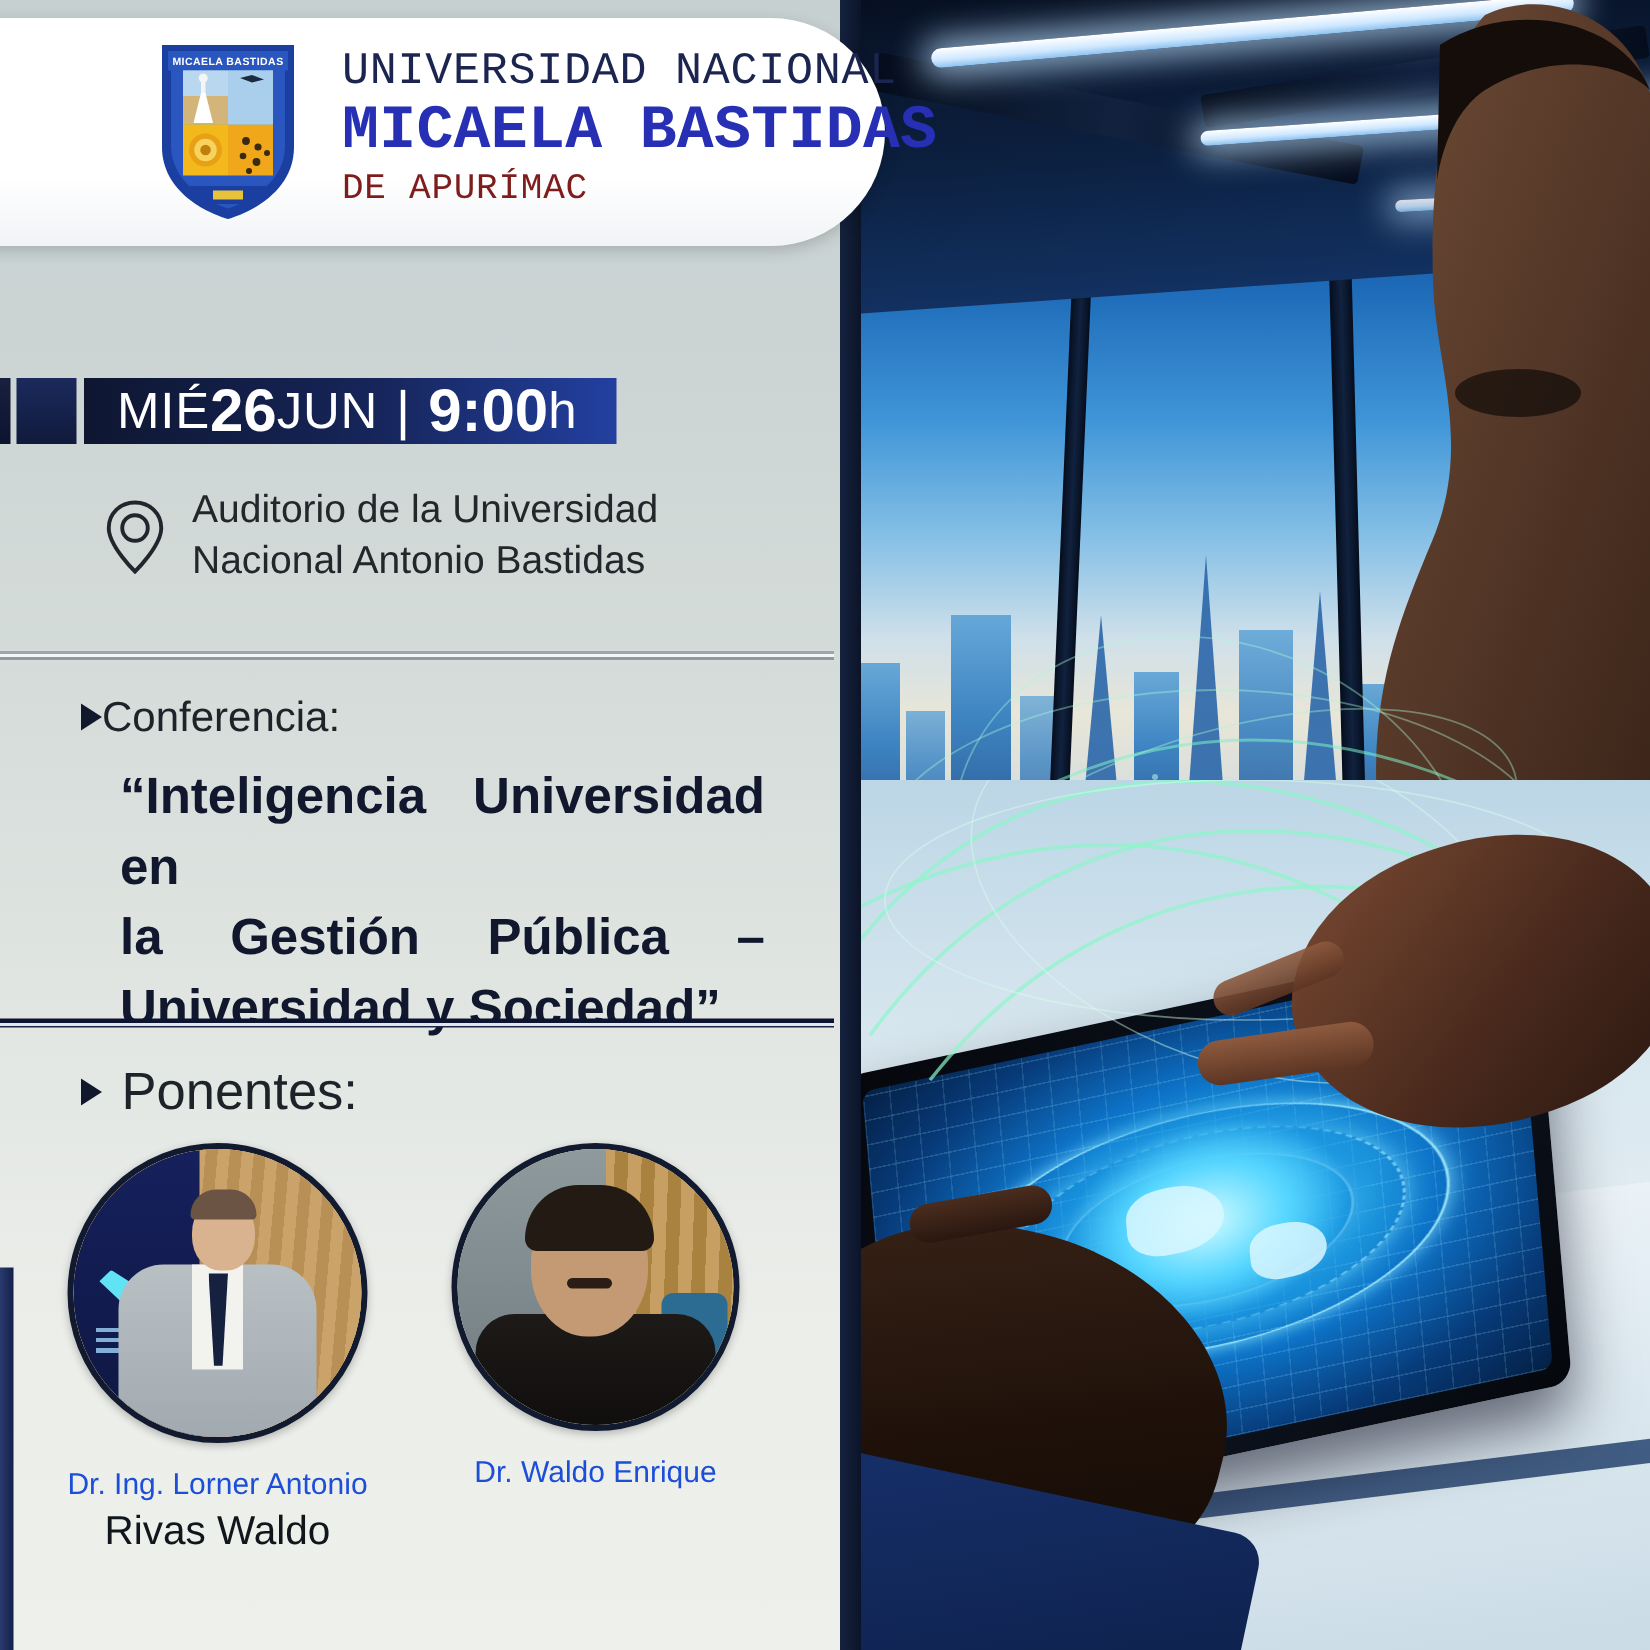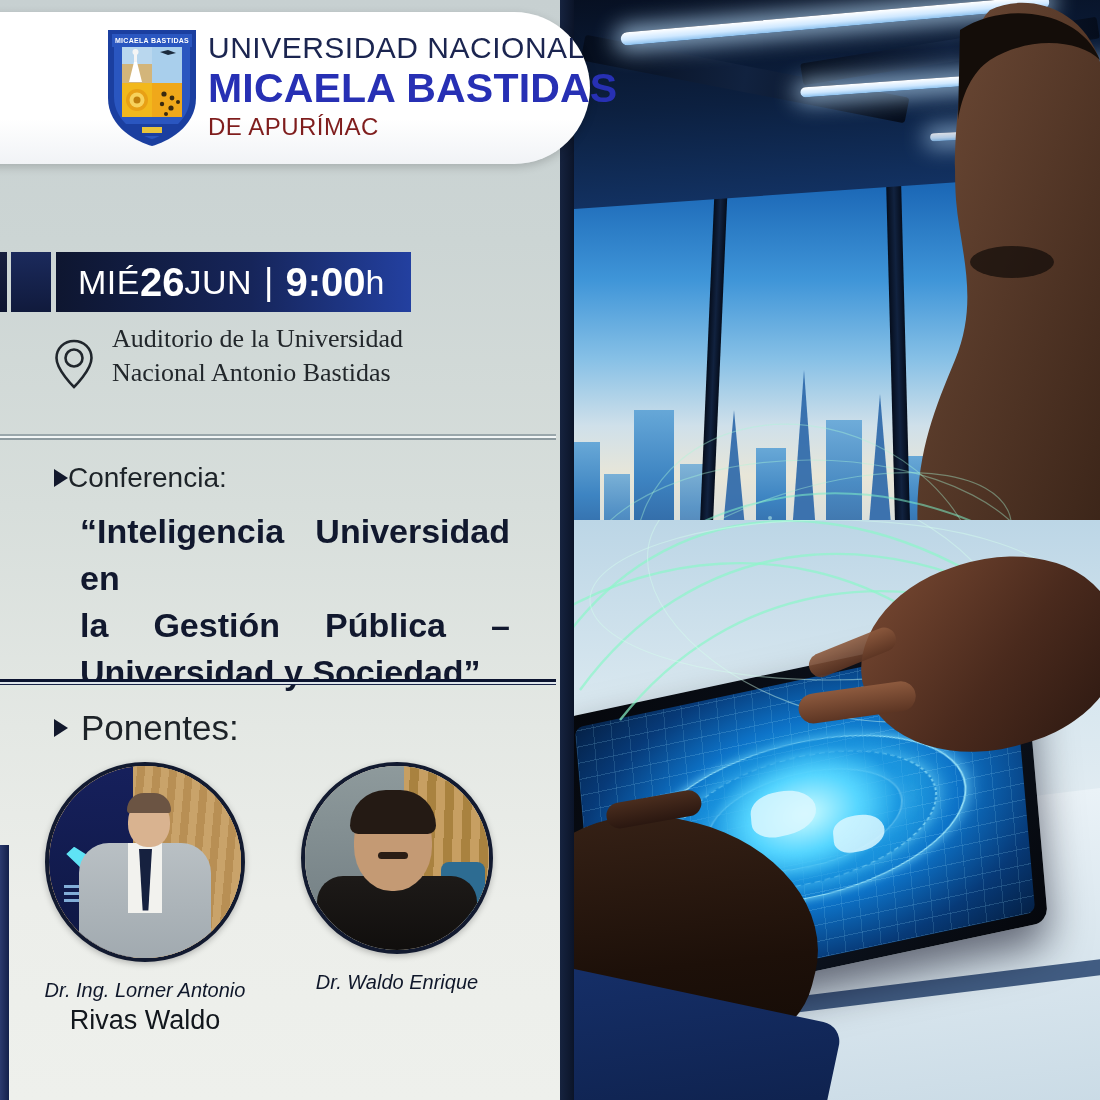--- a/index.html
+++ b/index.html
@@ -150,53 +150,53 @@
     position:absolute; left:-40px; top:12px; width:630px; height:152px;
     background:linear-gradient(to bottom,#ffffff 0%,#ffffff 70%,#f1f3f6 100%);
     border-radius:0 80px 80px 0;
     box-shadow:0 3px 10px rgba(0,0,0,.18);
     z-index:7;
     display:flex; align-items:center;
   }
   .crest{
     position:absolute; left:104px; top:28px; width:96px; height:118px; z-index:8;
   }
-  .uni-text{ position:absolute; left:208px; top:30px; z-index:8; }
+  .uni-text{ position:absolute; left:228px; top:30px; z-index:8;font-family:Liberation Mono, monospace; }
   .uni-l1{
     font-size:30px; letter-spacing:.5px; color:#1b2550; font-weight:400;
     line-height:36px; white-space:nowrap;
   }
   .uni-l2{
     font-size:41px; font-weight:700; color:#2730b4; letter-spacing:.2px;
     line-height:44px; white-space:nowrap;
   }
   .uni-l3{
     font-size:24px; color:#7f1d1d; font-weight:400; letter-spacing:.5px;
     line-height:34px; white-space:nowrap;
   }
 
   
-  .date-row{ position:absolute; left:0; top:252px; height:60px; z-index:5; display:flex; align-items:stretch; }
+  .date-row{ position:absolute; left:0; top:252px; height:44px; z-index:5; display:flex; align-items:stretch; }
   .tick-thin{ width:7px; background:linear-gradient(to bottom,#18203f,#0d1430); }
   .tick-gap{ width:4px; }
   .tick-block{ width:40px; background:linear-gradient(to bottom,#1b2a5c,#101a3c); }
   .tick-gap2{ width:5px; }
   .date-banner{
     background:linear-gradient(to right,#0e1630 0%, #16255a 55%, #2340a0 100%);
     padding:0 26px 0 22px; display:flex; align-items:center;
     color:#ffffff; white-space:nowrap;
   }
   .d-light{ font-size:34px; font-weight:400; letter-spacing:.5px; }
   .d-bold{ font-size:40px; font-weight:700; letter-spacing:0px; }
   .d-sep{ font-size:36px; font-weight:400; margin:0 12px; }
 
   
   .venue{
-    position:absolute; left:54px; top:322px; width:470px;
-    display:flex; align-items:flex-end; gap:18px; z-index:5;font-family:Liberation Serif, serif;
+    position:absolute; left:70px; top:322px; width:470px;
+    display:flex; align-items:center; gap:18px; z-index:5;
   }
   .pin-icon{ flex:0 0 auto; margin-top:4px; }
   .venue-text{
     font-size:26px; line-height:34px; color:#22272b; font-weight:400;
   }
 
   
   .div-a{
     position:absolute; left:0; top:434px; width:556px; height:6px; z-index:5;
     background:linear-gradient(to bottom,#9aa7ab 0 2px,#f2f6f6 2px 4px,#8d9a9f 4px 6px);
@@ -235,21 +235,21 @@
     display:flex; gap:42px; justify-content:flex-start;
   }
   .speaker{ width:210px; display:flex; flex-direction:column; align-items:center; }
   .avatar{
     width:200px; height:200px; border-radius:50%;
     border:4px solid #121a30; overflow:hidden; position:relative;
     background:#e6e2d5; box-shadow:0 2px 6px rgba(0,0,0,.25);
   }
   .speaker.two .avatar{ width:192px; height:192px; }
   .sp-names{ margin-top:16px; text-align:center; }
-  .sp-pre{ font-size:20px; color:#0f172a; font-weight:400; line-height:25px; white-space:nowrap;font-style:italic; }
+  .sp-pre{ font-size:20px; color:#1d4ed8; font-weight:400; line-height:25px; white-space:nowrap; }
   .sp-main{ font-size:27px; color:#11161c; font-weight:400; line-height:34px; white-space:nowrap; }
 
   
   .a1-wood{ position:absolute; inset:0;
     background:
       repeating-linear-gradient(95deg, #c9a36a 0 8px, #b88f54 8px 16px),
       #c9a36a; }
   .a1-banner{ position:absolute; left:0; top:0; width:44%; height:100%;
     background:linear-gradient(to bottom,#16205c,#0e1742); }
   .a1-bird{ position:absolute; left:9%; top:42%; width:56px; height:34px;

